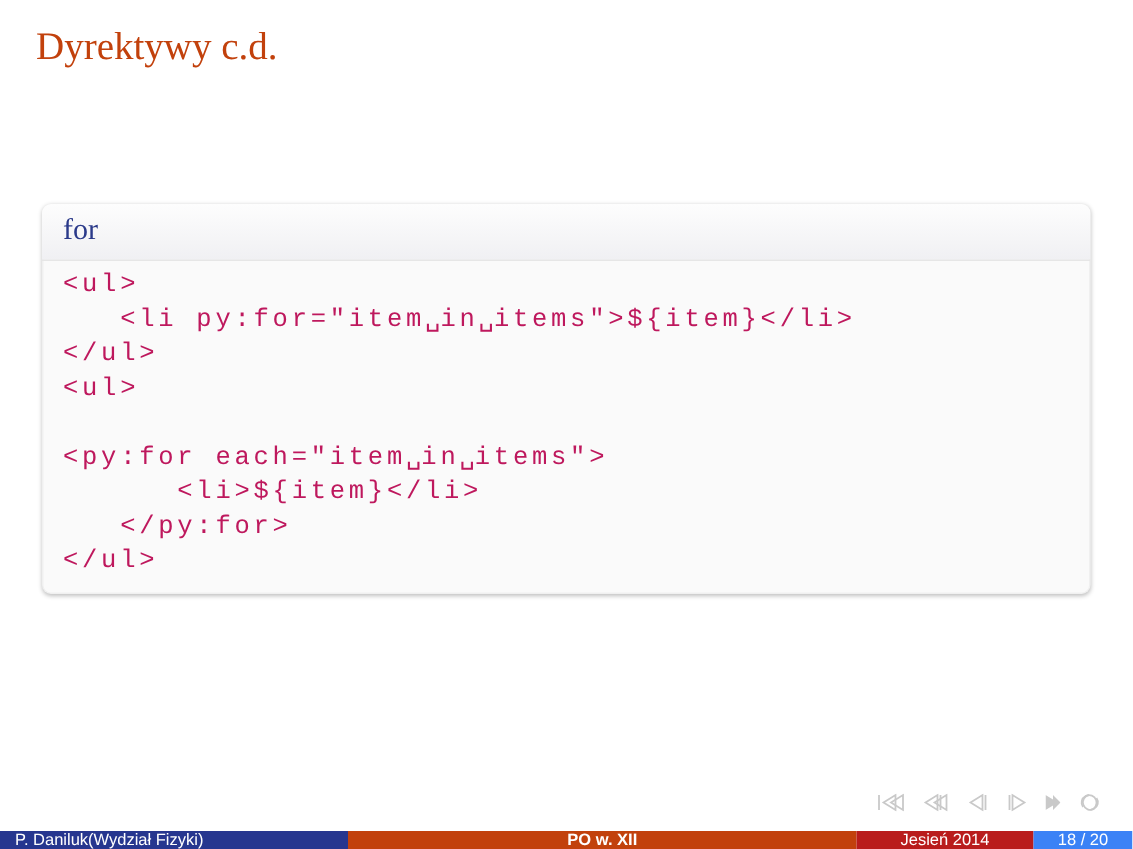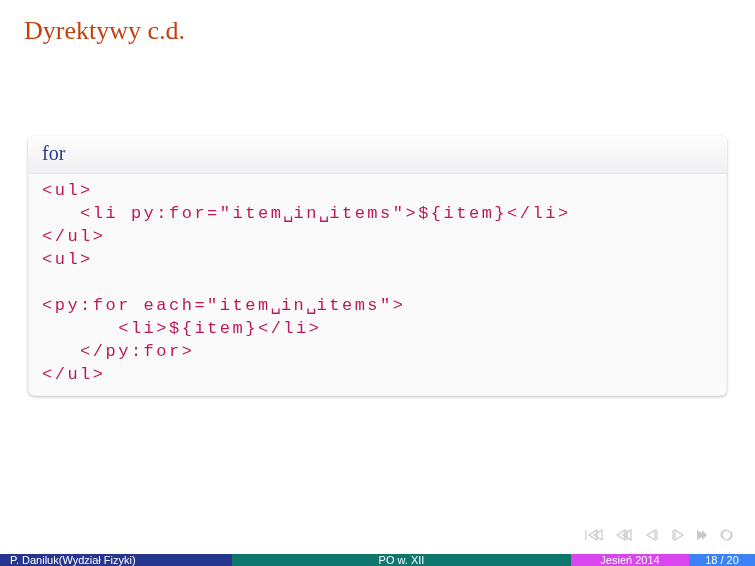--- a/index.html
+++ b/index.html
@@ -55,22 +55,22 @@
     font-family: Arial, sans-serif;
     align-items: flex-end;
   }
   .footer > div {
     display: flex;
     align-items: center;
     color: #fff;
     padding: 0 10px;
   }
   .f1 { background: #26368f; width: 232px; }
-  .f2 { background: #0f766e; flex: 1; justify-content: center; }
-  .f3 { background: #d946ef; width: 118px; justify-content: center; white-space: nowrap; }
+  .f2 { background: #c2410c; flex: 1; justify-content: center; font-weight: bold; }
+  .f3 { background: #b91c1c; width: 118px; justify-content: center; white-space: nowrap; }
   .f4 { background: #3b82f6; width: 66px; justify-content: center; }
   .navicons {
     position: absolute;
     right: 16px;
     bottom: 24px;
     display: flex;
     gap: 12px;
     align-items: center;
   }
   .navicons svg { display: block; }

